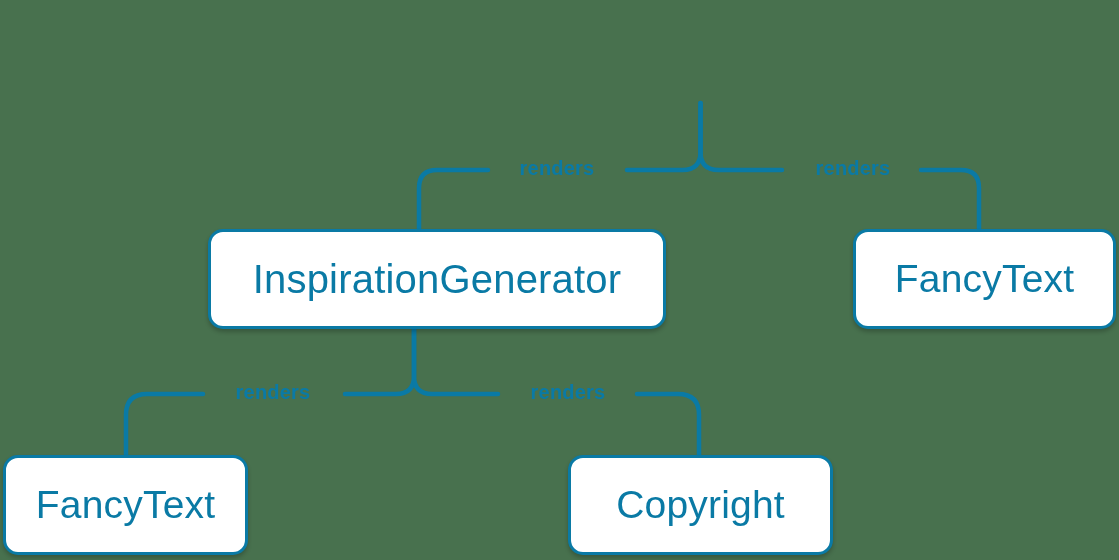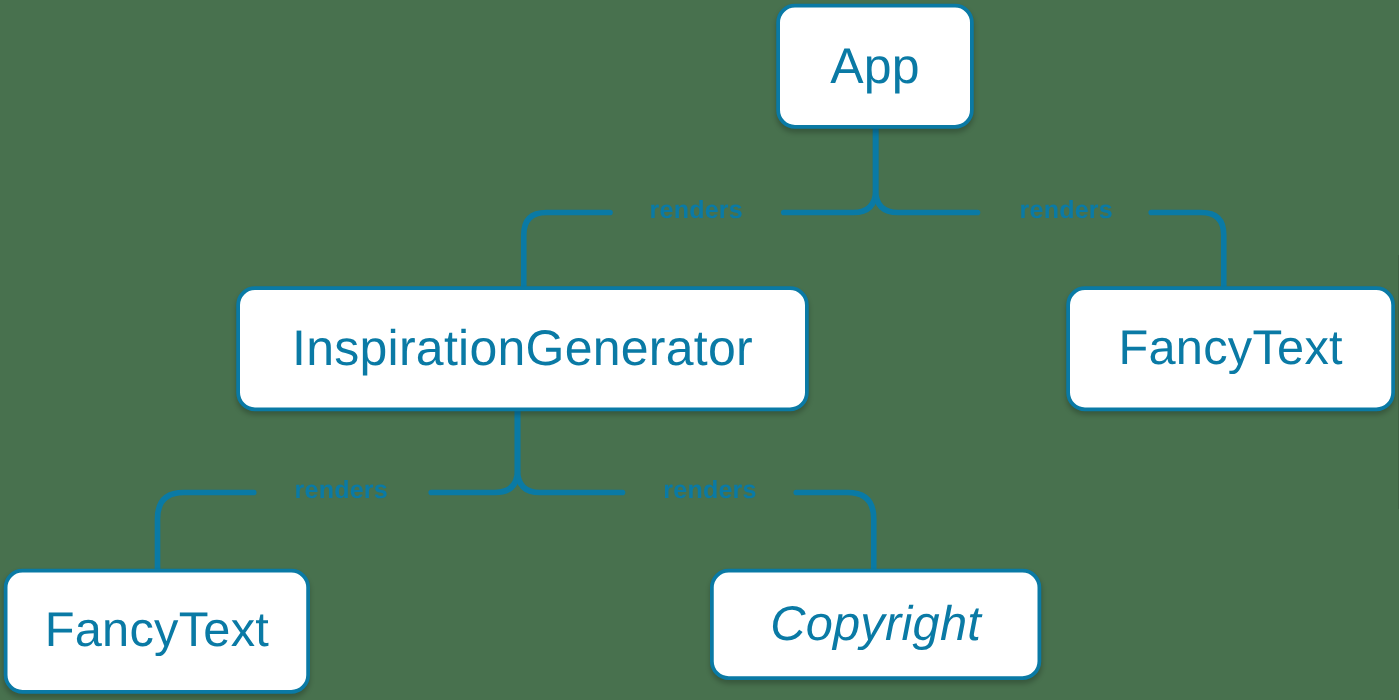--- a/index.html
+++ b/index.html
@@ -42,24 +42,24 @@
     display: flex;
     align-items: center;
     justify-content: center;
     color: var(--accent);
     font-size: 40px;
     font-weight: 500;
     letter-spacing: 0.2px;
     box-shadow: 0 3px 4px rgba(0, 0, 0, 0.22);
   }
   .node-app        { left: 621px; top: 3px;   width: 158px; height: 100px; }
-  .node-ig         { left: 189px; top: 229px; width: 458px; height: 100px; }
+  .node-ig         { left: 208px; top: 229px; width: 458px; height: 100px; }
   .node-ft-right   { left: 853px; top: 229px; width: 263px; height: 100px; font-size: 39px; }
   .node-ft-left    { left: 3px;   top: 455px; width: 245px; height: 100px; font-size: 39px; }
-  .node-copyright  { left: 568px; top: 455px; width: 265px; height: 89px; font-size: 39px; font-style: italic; }
+  .node-copyright  { left: 568px; top: 455px; width: 265px; height: 100px; font-size: 39px; }
 
   .edge-label {
     position: absolute;
     transform: translate(-50%, -52%);
     color: var(--accent);
     font-size: 20px;
     font-weight: 700;
     letter-spacing: 0.2px;
     white-space: nowrap;
   }
@@ -75,23 +75,20 @@
 
   <svg class="edges" viewBox="0 0 1119 560" aria-hidden="true">
     <g stroke="#0a7aa5">
       <path d="M 700.5 103 L 700.5 152 Q 700.5 170 682.5 170 L 627 170 M 488 170 L 437 170 Q 419 170 419 188 L 419 229"></path>
       <path d="M 700.5 103 L 700.5 152 Q 700.5 170 718.5 170 L 782 170 M 921 170 L 961 170 Q 979 170 979 188 L 979 229"></path>
       <path d="M 414 329 L 414 376 Q 414 394 396 394 L 345 394 M 203 394 L 147 394 Q 126 394 126 415 L 126 455"></path>
       <path d="M 414 329 L 414 376 Q 414 394 432 394 L 498 394 M 637 394 L 678 394 Q 699 394 699 415 L 699 455"></path>
     </g>
   </svg>
 
-  <div class="node node-app">
-    <span>App</span>
-  </div>
 
   <div class="node node-ig">
     <span>InspirationGenerator</span>
   </div>
 
   <div class="node node-ft-right">
     <span>FancyText</span>
   </div>
 
   <div class="node node-ft-left">

